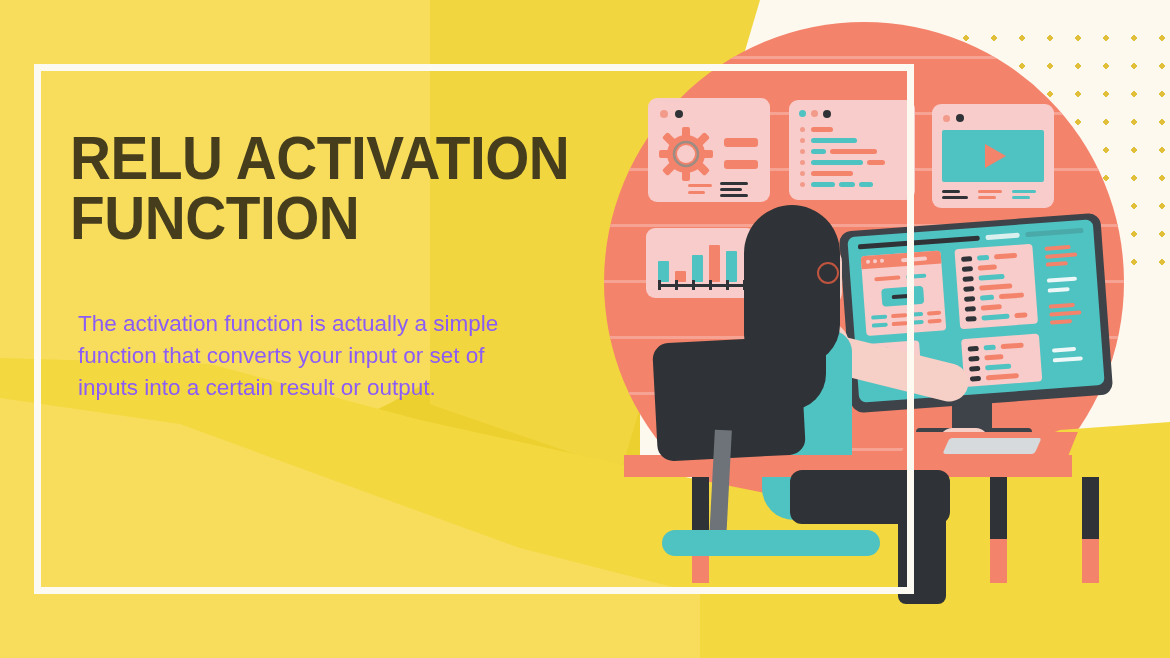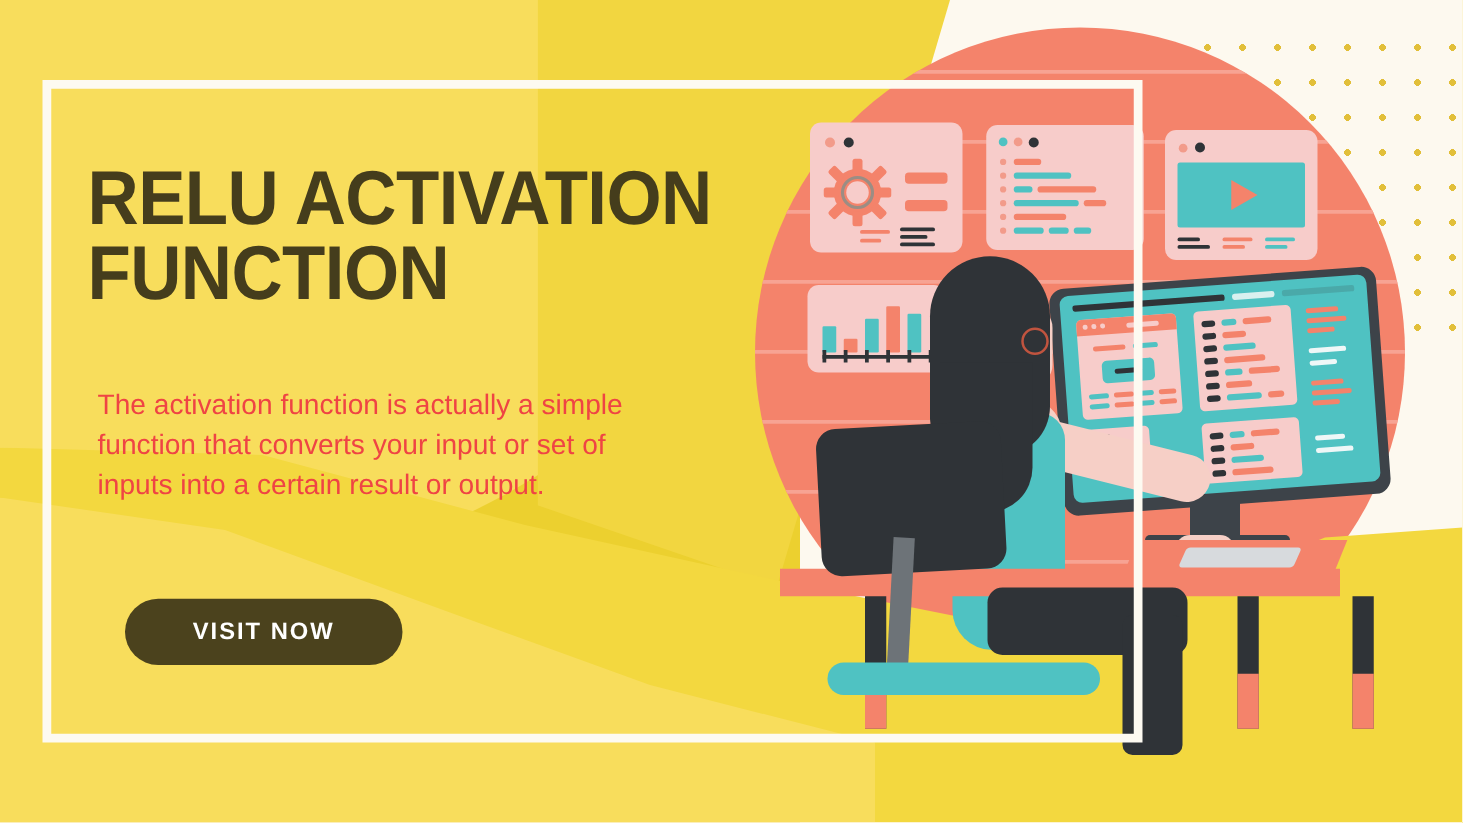--- a/index.html
+++ b/index.html
@@ -124,21 +124,21 @@
     font-weight: 700;
     letter-spacing: -0.5px;
     transform: scaleX(0.93);
     transform-origin: left top;
     white-space: pre-line;
   }
   .subtitle {
     position: absolute;
     left: 78px; top: 308px;
     width: 430px;
-    color: #ef4444;
+    color: #8b5cf6;
     font-size: 22.5px;
     line-height: 1.42;
     font-weight: 400;
   }
   .cta {
     position: absolute;
     left: 100px; top: 479px;
     width: 222px; height: 53px;
     background: #4b421d;
     border-radius: 27px;
@@ -547,15 +547,14 @@
   <div class="person-shin"></div>
   <div class="chair-back"></div>
   <div class="chair-post"></div>
   <div class="chair-base"></div>
 
   <div class="frame"></div>
 
   <div class="title">RELU ACTIVATION
 FUNCTION</div>
   <div class="subtitle">The activation function is actually a simple function that converts your input or set of inputs into a certain result or output.</div>
-  <button class="cta">VISIT NOW</button>
 
 </div>
 
 </body></html>

